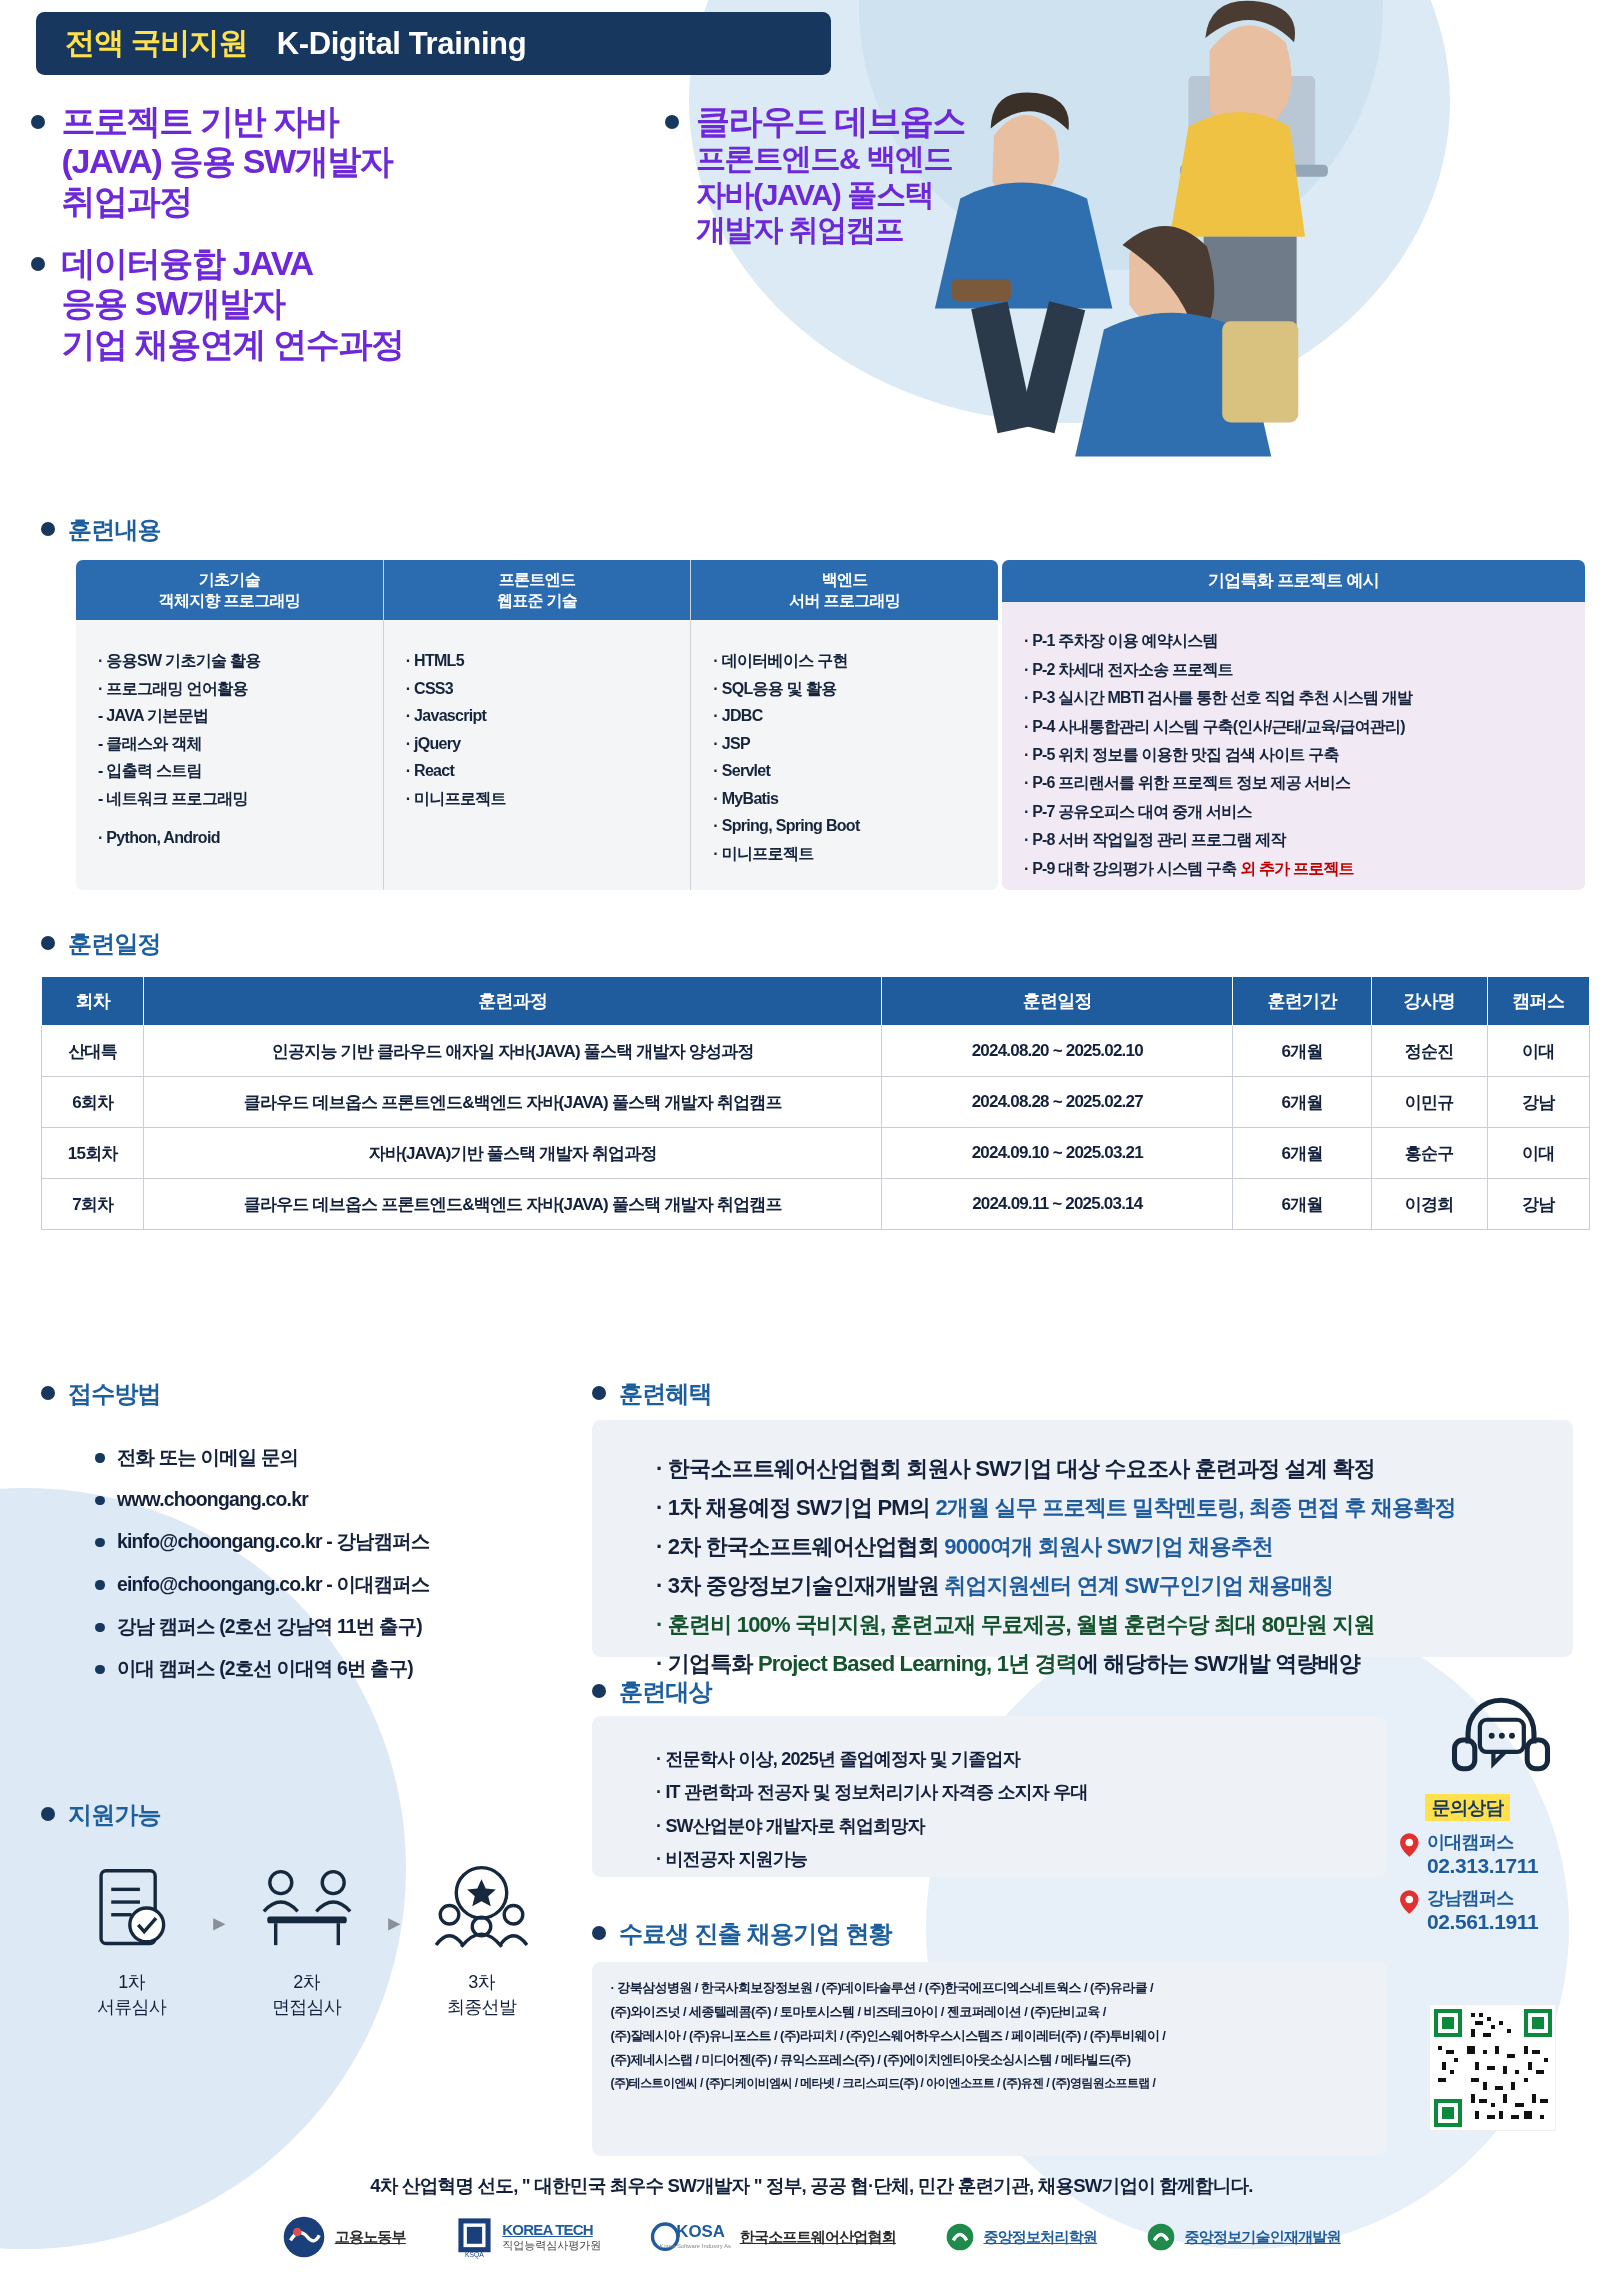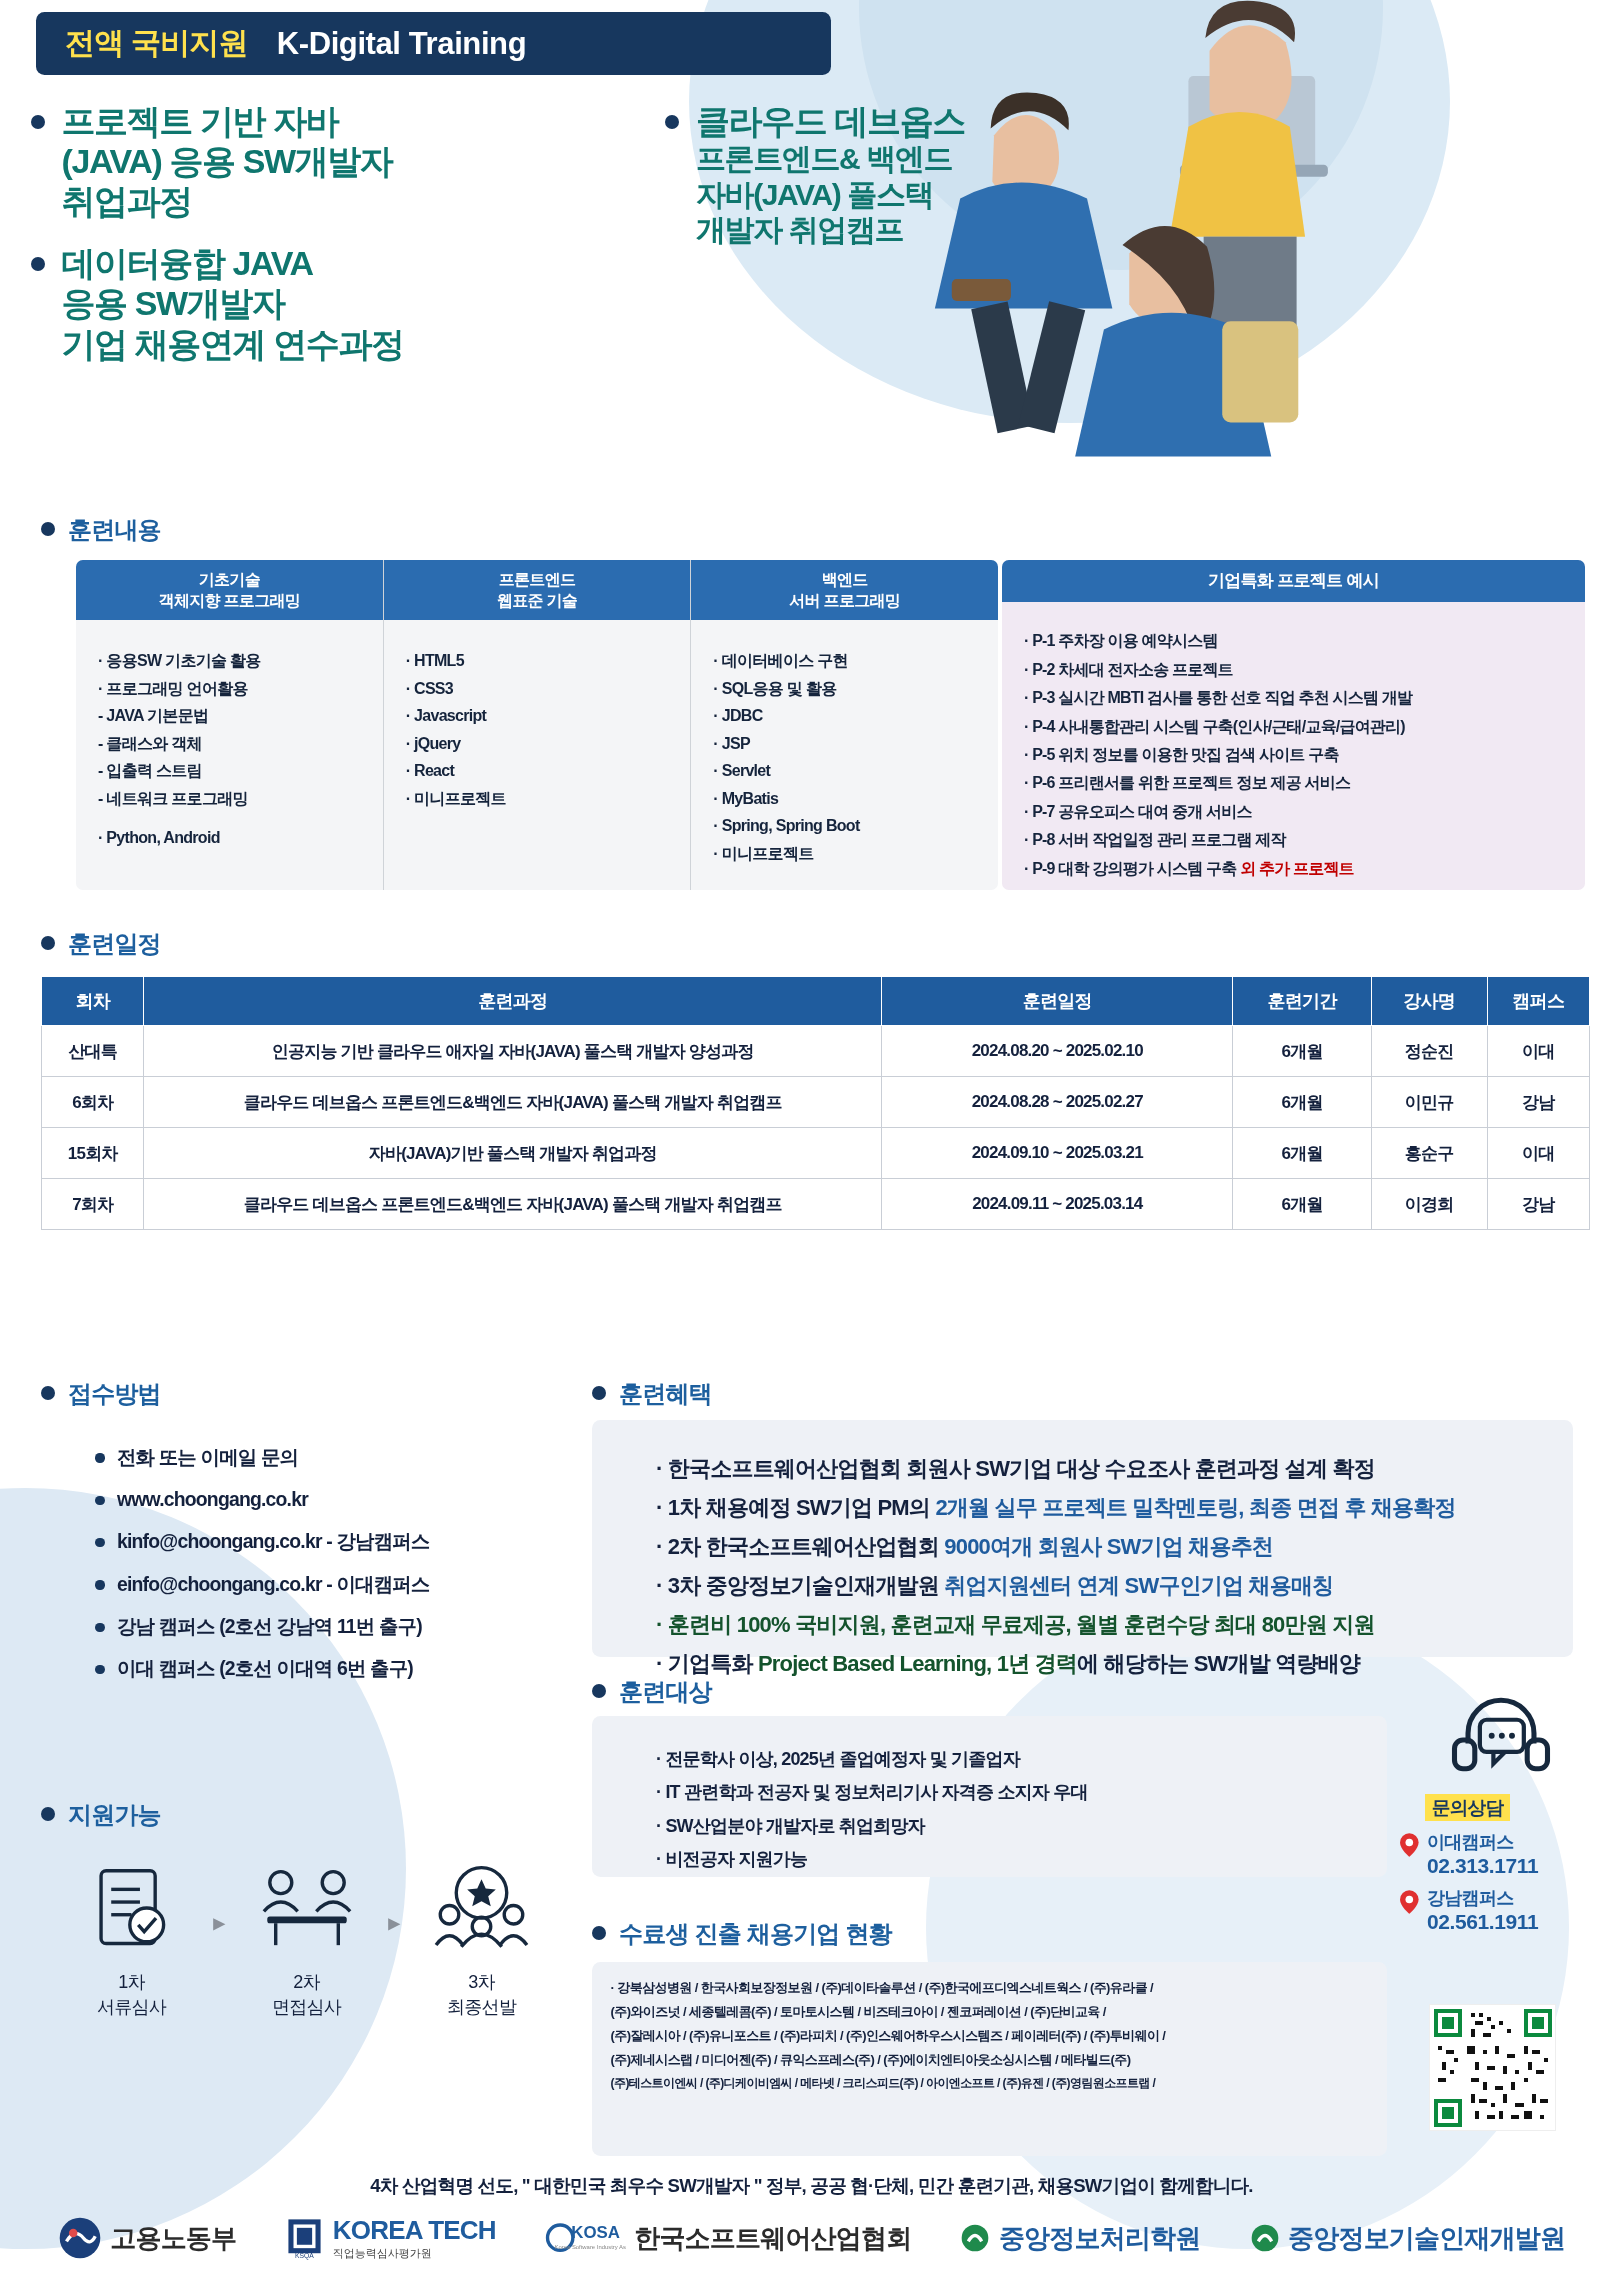--- a/index.html
+++ b/index.html
@@ -55,21 +55,21 @@
 
   
   .titles { position:absolute; left:17px; top:101px; width:998px; z-index:6; }
   .title-col-left { position:absolute; left:8.5px; top:0; width:626px; }
   .title-col-right { position:absolute; left:643px; top:0; width:541px; }
   .tbullet { position:relative; padding-left:36px; margin-bottom:22px; }
   .tbullet::before {
     content:""; position:absolute; left:5px; top:13.5px;
     width:14.4px; height:14.4px; border-radius:50%; background:#17375e;
   }
-  .tbullet .line { font-size:34px; font-weight:bold; color:#0f766e; line-height:1.18; letter-spacing:-1.4px; }
+  .tbullet .line { font-size:34px; font-weight:bold; color:#6d28d9; line-height:1.18; letter-spacing:-1.4px; }
   .tbullet .line.small { font-size:30px; }
 
   
   .sec-head {
     position:absolute; font-size:24px; font-weight:bold; color:#1d5f9e; letter-spacing:-0.8px;
     padding-left:27px;
   }
   .sec-head::before {
     content:""; position:absolute; left:0; top:7.6px; width:14.4px; height:14.4px;
     border-radius:50%; background:#17375e;
@@ -197,21 +197,21 @@
   
   .footer-note {
     position:absolute; left:0; top:2173px; width:1623px; text-align:center;
     font-size:18.6px; font-weight:bold; color:#14213d; letter-spacing:-0.8px;
   }
   .footer-logos {
     position:absolute; left:0; top:2215px; width:1623px;
     display:flex; align-items:center; justify-content:center; gap:49px;
   }
   .logo { display:flex; align-items:center; gap:8.5px; }
-  .logo-text { font-size:26px; font-weight:bold; color:#2b2b2b; letter-spacing:-0.8px; }
+  .logo-text { font-size:15px; font-weight:bold; color:#2b2b2b; letter-spacing:-0.8px;text-decoration:underline; }
   .logo-text.blue { color:#1f5c9e; }
   .logo-sub { font-size:11px; color:#444; }
 
   
   .people { position:absolute; right:0; top:0; width:524px; height:524px; z-index:4; }
 </style>
 </head>
 <body>
 
 <div class="page">

